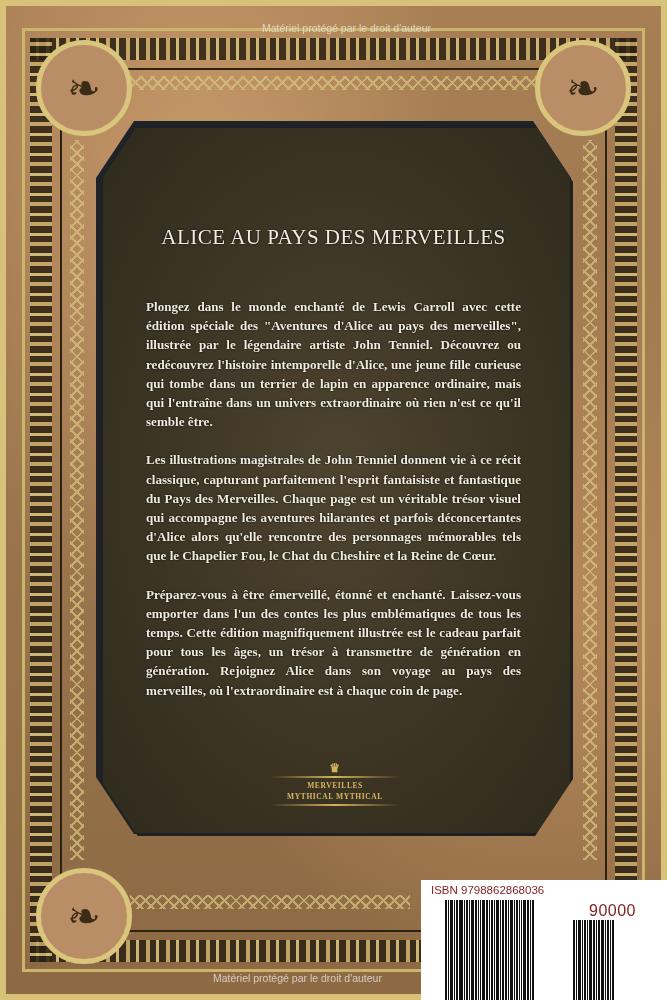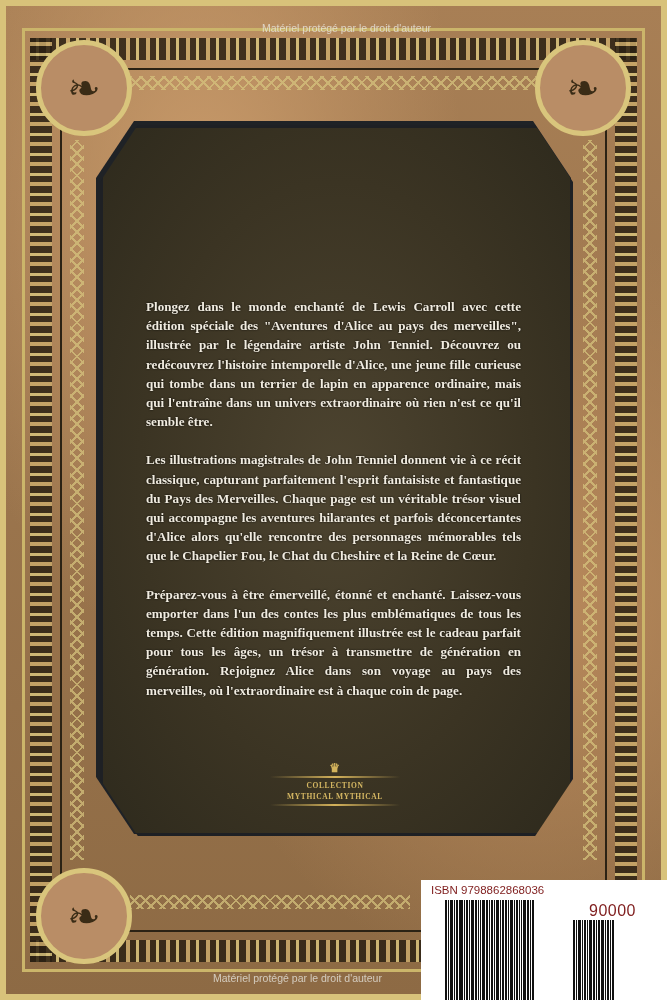--- a/index.html
+++ b/index.html
@@ -106,31 +106,32 @@
 
   <div class="corner" style="left:36px;top:40px;">❧</div>
   <div class="corner" style="left:535px;top:40px;">❧</div>
   <div class="corner" style="left:36px;top:868px;">❧</div>
 
   <div class="panel-border"></div>
   <div class="panel"></div>
 
   <div class="watermark" style="top:22px;">Matériel protégé par le droit d'auteur</div>
 
+  <div class="title">ALICE AU PAYS DES MERVEILLES</div>
 
   <div class="body-text">
     <p>Plongez dans le monde enchanté de Lewis Carroll avec cette édition spéciale des "Aventures d'Alice au pays des merveilles", illustrée par le légendaire artiste John Tenniel. Découvrez ou redécouvrez l'histoire intemporelle d'Alice, une jeune fille curieuse qui tombe dans un terrier de lapin en apparence ordinaire, mais qui l'entraîne dans un univers extraordinaire où rien n'est ce qu'il semble être.</p>
     <p>Les illustrations magistrales de John Tenniel donnent vie à ce récit classique, capturant parfaitement l'esprit fantaisiste et fantastique du Pays des Merveilles. Chaque page est un véritable trésor visuel qui accompagne les aventures hilarantes et parfois déconcertantes d'Alice alors qu'elle rencontre des personnages mémorables tels que le Chapelier Fou, le Chat du Cheshire et la Reine de Cœur.</p>
     <p>Préparez-vous à être émerveillé, étonné et enchanté. Laissez-vous emporter dans l'un des contes les plus emblématiques de tous les temps. Cette édition magnifiquement illustrée est le cadeau parfait pour tous les âges, un trésor à transmettre de génération en génération. Rejoignez Alice dans son voyage au pays des merveilles, où l'extraordinaire est à chaque coin de page.</p>
   </div>
 
   <div class="logo">
     <div class="crown">♛</div>
     <div class="rule"></div>
-    <div>COLLECTION</div>
+    <div>MERVEILLES</div>
     <div>MYTHICAL MYTHICAL</div>
     <div class="rule"></div>
   </div>
 
   <div class="barcode-box">
     <div class="isbn-label">ISBN 9798862868036</div>
     <div class="bars main-bars">
       <span style="width:2px"></span>
         <span style="width:1px"></span>
         <span style="width:3px"></span>

